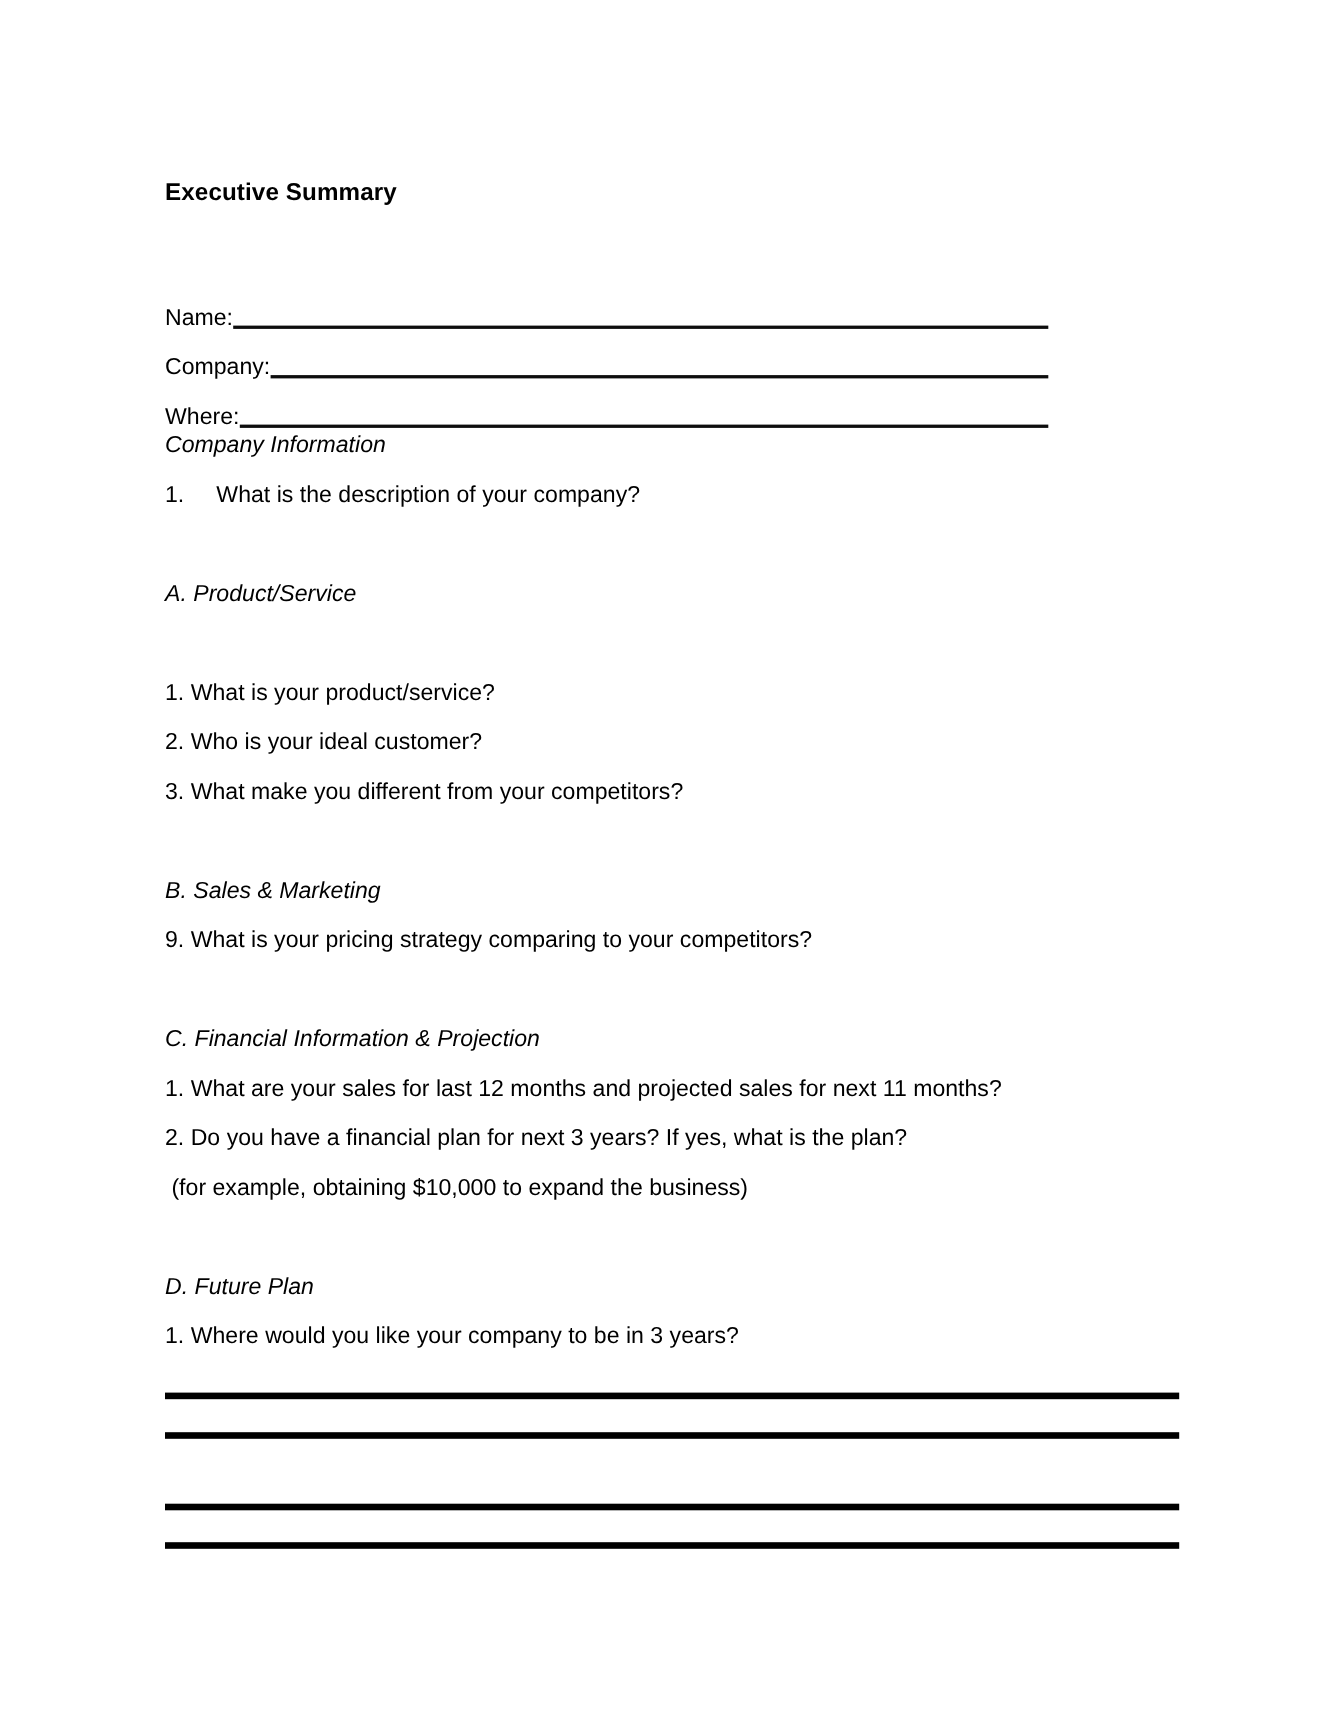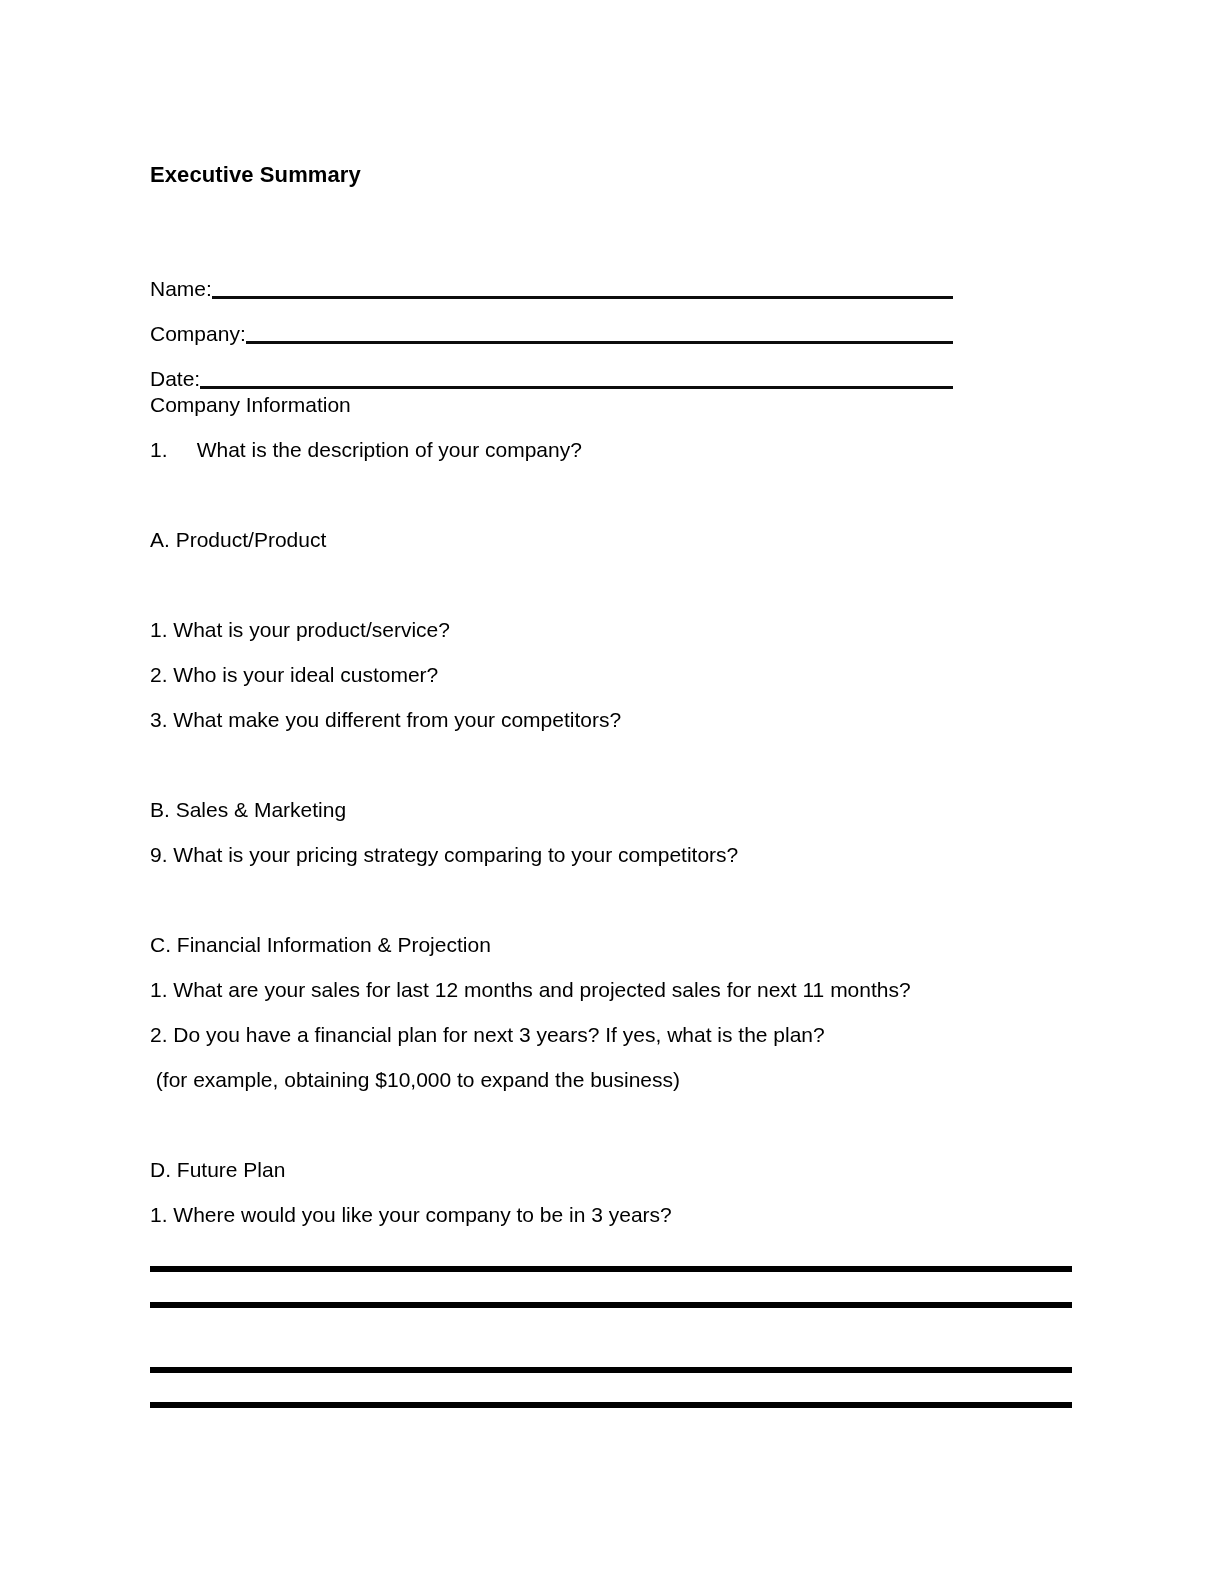--- a/index.html
+++ b/index.html
@@ -60,20 +60,21 @@
   }
 
   .body-line {
     font-size: 21px;
     line-height: 26px;
     height: 45px;
     white-space: pre;
   }
   .body-line.heading {
     height: 45px;
+    font-style: italic;
   }
   .spacer {
     height: 45px;
   }
   .spacer.half {
     height: 22px;
   }
 
   
   .answer-rules {
@@ -105,31 +106,31 @@
       <span class="fill-label">Name:</span>
       <span class="fill-rule"></span>
     </div>
 
     <div class="fill-row">
       <span class="fill-label">Company:</span>
       <span class="fill-rule"></span>
     </div>
 
     <div class="fill-row">
-      <span class="fill-label">Date:</span>
+      <span class="fill-label">Where:</span>
       <span class="fill-rule"></span>
     </div>
 
     <div class="body-line heading">Company Information</div>
 
     <div class="body-line">1.	What is the description of your company?</div>
 
     <div class="spacer"></div>
 
-    <div class="body-line heading">A. Product/Product</div>
+    <div class="body-line heading">A. Product/Service</div>
 
     <div class="spacer"></div>
 
     <div class="body-line">1. What is your product/service?</div>
     <div class="body-line">2. Who is your ideal customer?</div>
     <div class="body-line">3. What make you different from your competitors?</div>
 
     <div class="spacer"></div>
 
     <div class="body-line heading">B. Sales &amp; Marketing</div>

